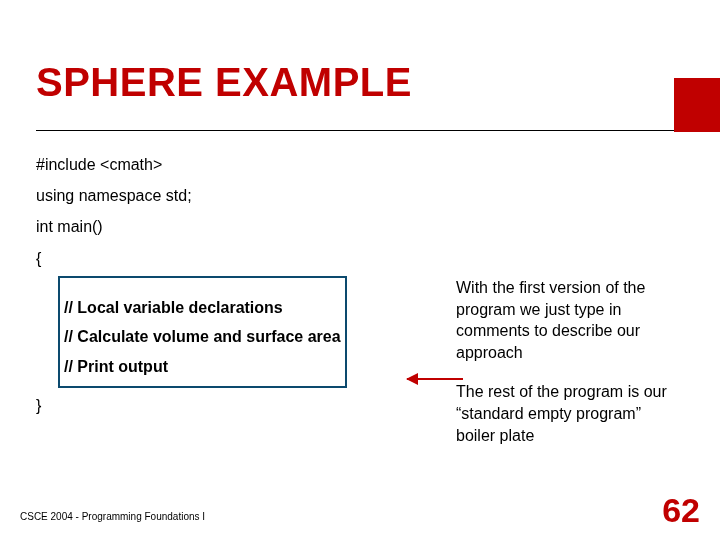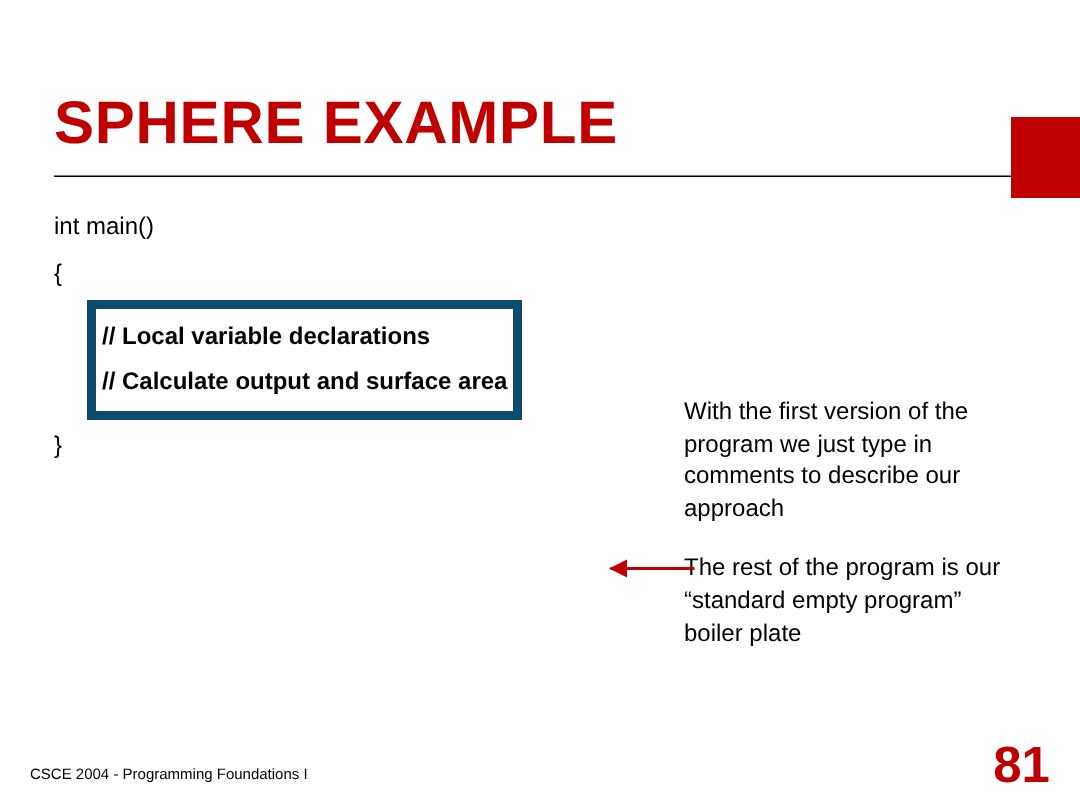--- a/index.html
+++ b/index.html
@@ -22,21 +22,21 @@
   .title-wrap {
     padding: 60px 36px 0 36px;
   }
   .title {
     font-family: Arial, "Arial Black", sans-serif;
     font-weight: 900;
     font-size: 40px;
     letter-spacing: 0.5px;
     color: #c00000;
     border-bottom: 1.5px solid #000;
-    padding-bottom: 12px;
+    padding-bottom: 25px;
     margin-bottom: 18px;
   }
   .columns {
     display: flex;
     padding: 0 36px;
   }
   .left {
     flex: 0 0 400px;
     font-size: 16px;
     line-height: 1.95;
@@ -46,22 +46,22 @@
     flex: 1;
     padding-left: 20px;
     font-size: 16px;
     line-height: 1.35;
     color: #000;
     padding-top: 128px;
   }
   .right p { margin-bottom: 18px; }
   .code-line { white-space: pre; }
   .boxed {
-    border: 6px solid #0c4a6e;
-    padding: 4px 4px 4px 4px;
+    border: 2px solid #0c4a6e;
+    padding: 15px 4px 4px 4px;
     margin: 2px 0;
     display: inline-block;
     line-height: 1.85;
   }
   .bold { font-weight: bold; }
   .indent { margin-left: 22px; display: block; }
   .footer {
     position: absolute;
     left: 20px;
     bottom: 18px;
@@ -99,33 +99,36 @@
 <body>
 
 <div class="redbar"></div>
 
 <div class="title-wrap">
   <h1 class="title">SPHERE EXAMPLE</h1>
 </div>
 
 <div class="columns">
   <div class="left">
+    <div class="code-line">#include &lt;cmath&gt;</div>
+    <div class="code-line">using namespace std;</div>
     <div class="code-line">int main()</div>
     <div class="code-line">{</div>
     <div class="indent">
       <div class="boxed">
         <div class="bold code-line">// Local variable declarations</div>
-        <div class="bold code-line">// Calculate output and surface area</div>
+        <div class="bold code-line">// Calculate volume and surface area</div>
+        <div class="bold code-line">// Print output</div>
       </div>
     </div>
     <div class="code-line">}</div>
   </div>
 
   <div class="right">
     <p>With the first version of the program we just type in comments to describe our approach</p>
     <p>The rest of the program is our “standard empty program” boiler plate</p>
   </div>
 </div>
 
 <div class="arrow"></div>
 
 <div class="footer">CSCE 2004 - Programming Foundations I</div>
-<div class="pagenum">81</div>
+<div class="pagenum">62</div>
 
 </body></html>

